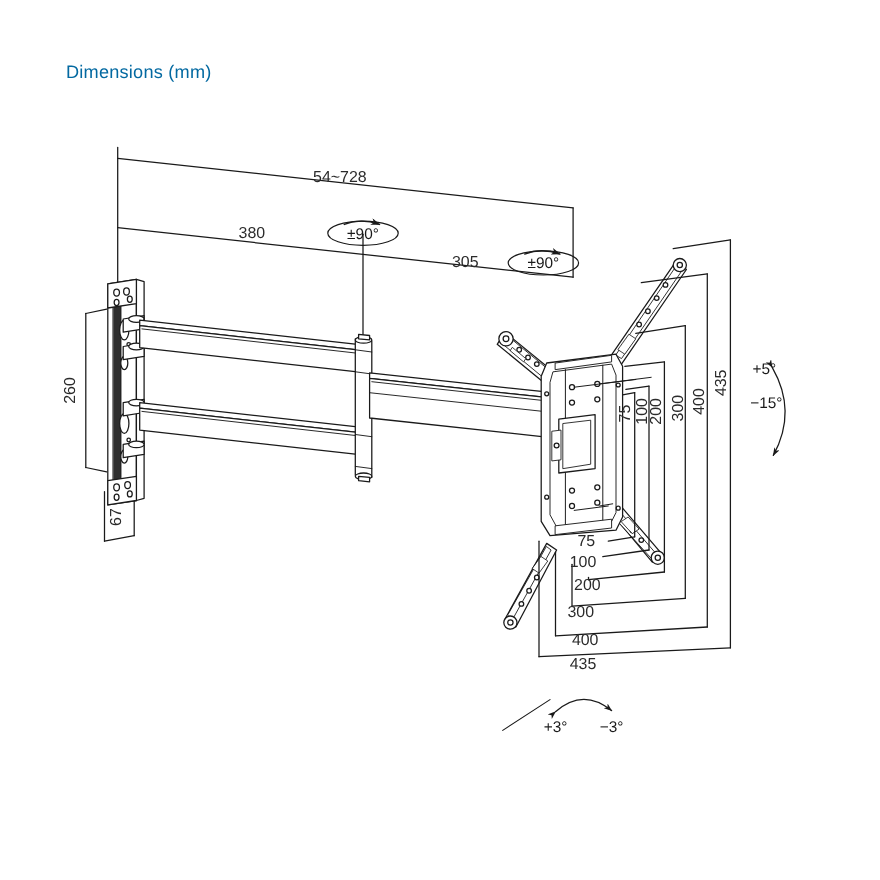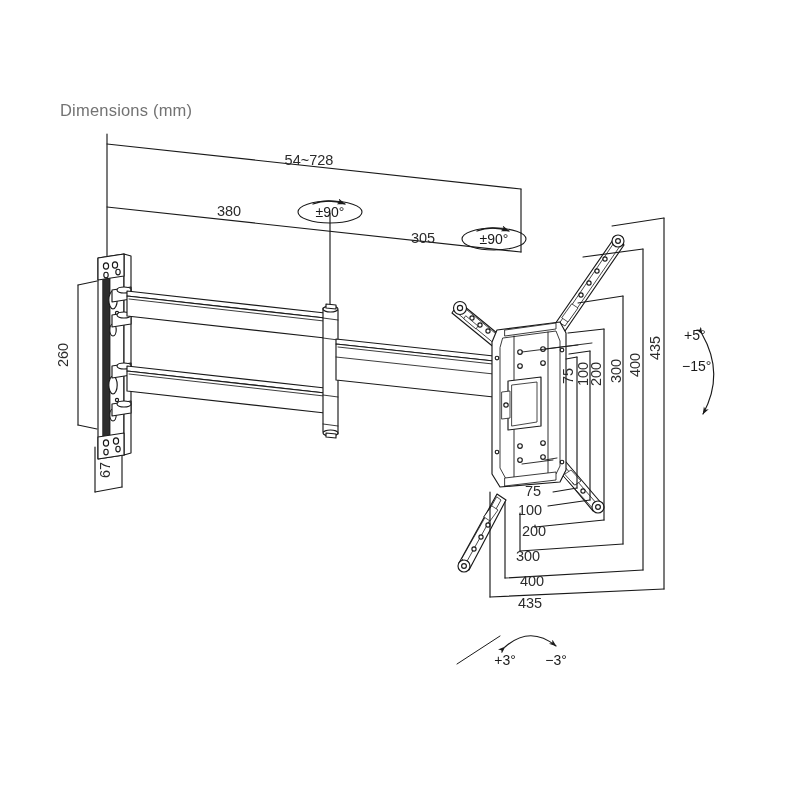--- a/index.html
+++ b/index.html
@@ -20,25 +20,24 @@
     left: 0; top: 0;
     width: 800px;
     height: 800px;
     background: #ffffff;
   }
   #title {
     position: absolute;
     left: 60px;
     top: 57px;
     font-size: 16.5px;
-    color: #737373;
+    color: #0369a1;
     font-family: "Liberation Sans", sans-serif;
     letter-spacing: 0.2px;
     white-space: nowrap;
-    margin-top: 44px;
   }
   #drawing {
     position: absolute;
     left: 0;
     top: 0;
     width: 800px;
     height: 800px;
   }
   text {
     font-family: "Liberation Sans", sans-serif;

